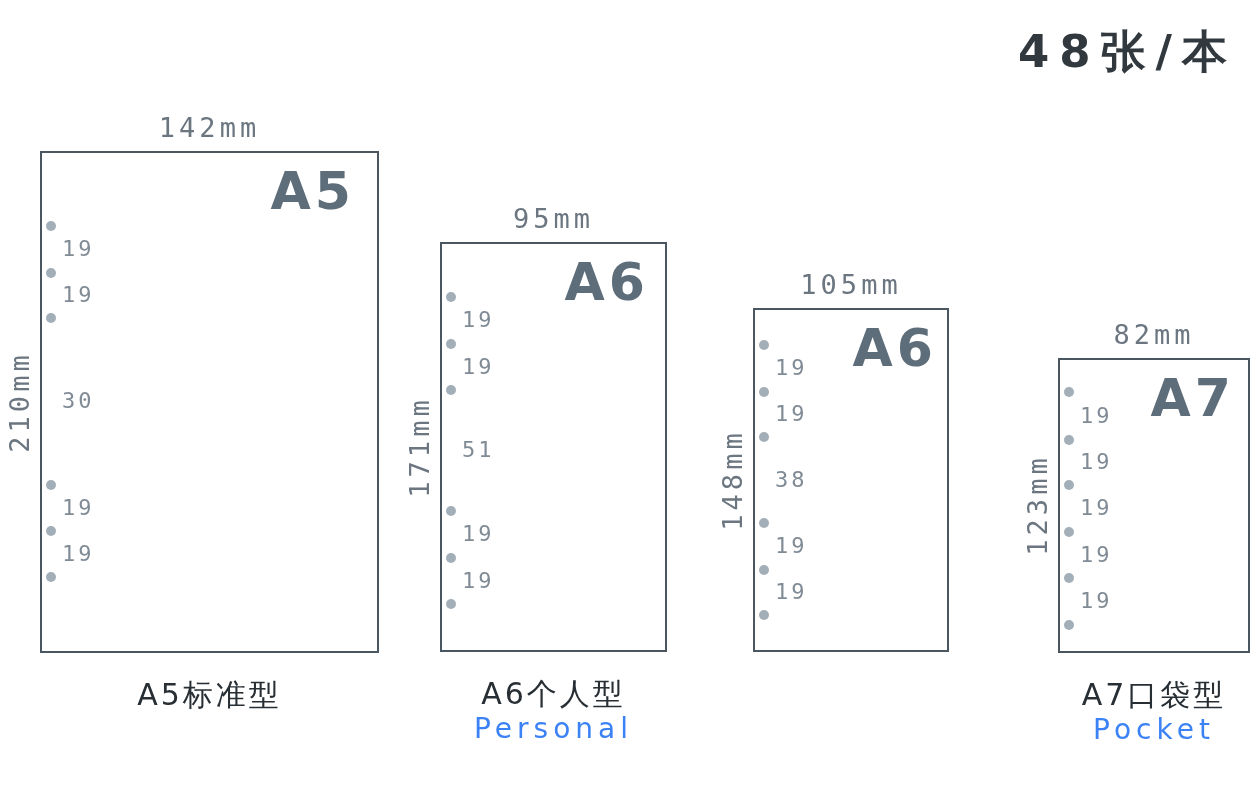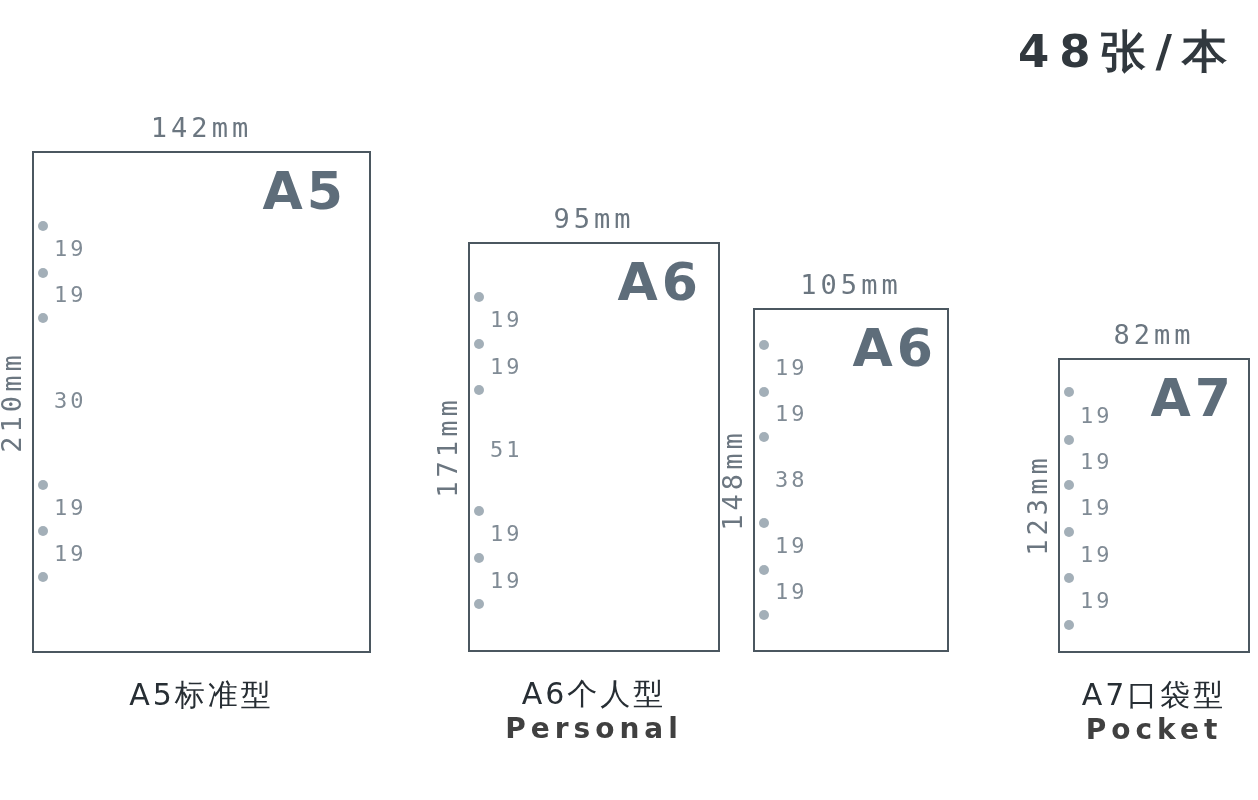--- a/index.html
+++ b/index.html
@@ -46,50 +46,50 @@
   }
   .caption {
     position:absolute; left:-2px; right:-2px; top:calc(100% + 27px);
     height:34px; line-height:34px; text-align:center;
     font-size:30px; font-weight:500; letter-spacing:3px;
     color:#272e34; white-space:nowrap;
   }
   .caption-en {
     position:absolute; left:-2px; right:-2px; top:calc(100% + 63px);
     height:32px; line-height:32px; text-align:center;
-    font-size:28px; font-weight:700; letter-spacing:5px;
-    color:#404040; white-space:nowrap;
+    font-size:28px; font-weight:400; letter-spacing:5px;
+    color:#3b82f6; white-space:nowrap;
   }
 </style>
 </head>
 <body>
 
 <div class="canvas">
 
   <div class="title">48张/本</div>
 
-  <div class="sheet" style="left:32px; top:151px; width:339px; height:502px;">
+  <div class="sheet" style="left:40px; top:151px; width:339px; height:502px;">
     <div class="width-label">142mm</div>
     <div class="height-label" style="top:234px;">210mm</div>
     <div class="size-label" style="right:22px;">A5</div>
     <span class="hole" style="top:68px;"></span>
     <span class="hole" style="top:115px;"></span>
     <span class="hole" style="top:160px;"></span>
     <span class="hole" style="top:327px;"></span>
     <span class="hole" style="top:373px;"></span>
     <span class="hole" style="top:419px;"></span>
     <div class="gap-label" style="top:82px;">19</div>
     <div class="gap-label" style="top:128px;">19</div>
     <div class="gap-label" style="top:234px;">30</div>
     <div class="gap-label" style="top:341px;">19</div>
     <div class="gap-label" style="top:387px;">19</div>
     <div class="caption">A5标准型</div>
   </div>
 
-  <div class="sheet" style="left:468px; top:242px; width:252px; height:410px;">
+  <div class="sheet" style="left:440px; top:242px; width:227px; height:410px;">
     <div class="width-label">95mm</div>
     <div class="height-label" style="top:188px;">171mm</div>
     <div class="size-label">A6</div>
     <span class="hole" style="top:48px;"></span>
     <span class="hole" style="top:95px;"></span>
     <span class="hole" style="top:141px;"></span>
     <span class="hole" style="top:262px;"></span>
     <span class="hole" style="top:309px;"></span>
     <span class="hole" style="top:355px;"></span>
     <div class="gap-label" style="top:62px;">19</div>

